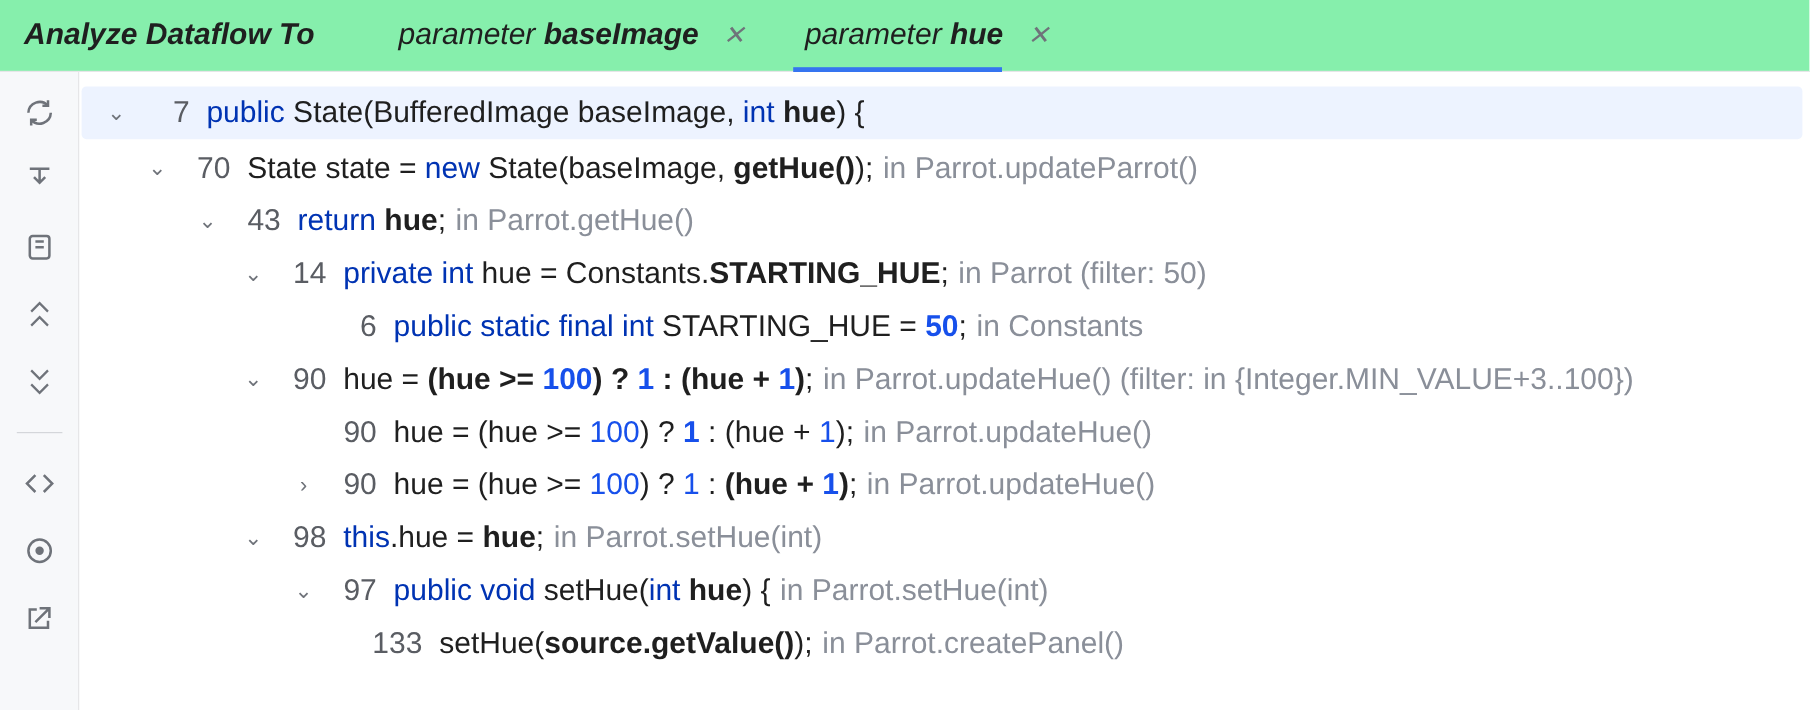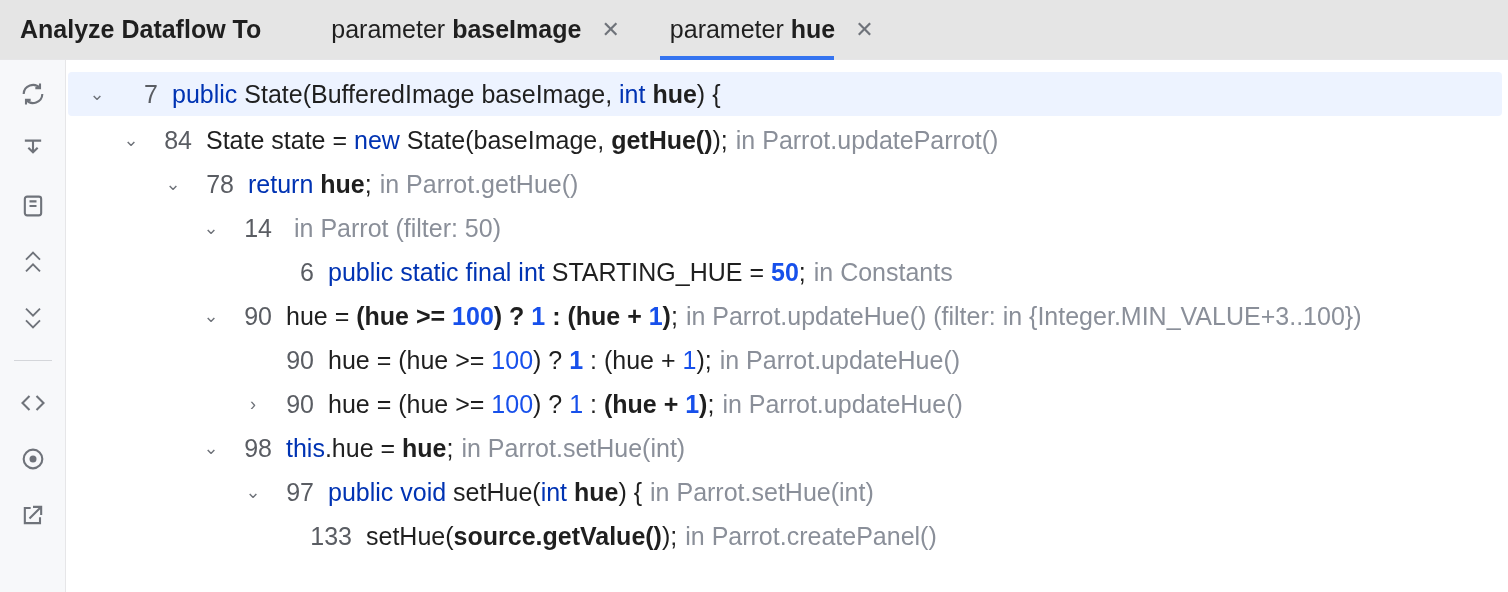--- a/index.html
+++ b/index.html
@@ -11,22 +11,23 @@
     background: #ffffff;
     color: #1f1f1f;
     overflow: hidden;
   }
   
   .header {
     display: flex;
     align-items: center;
     height: 60px;
     border-bottom: 1px solid #e6e6e8;
-    background: #e5e5e5;
+    background: #86efac;
     padding-left: 20px;
+    font-style: italic;
   }
   .header-title {
     font-weight: 700;
     color: #1f1f1f;
     margin-right: 60px;
     white-space: nowrap;
   }
   .tab {
     display: flex;
     align-items: center;
@@ -182,33 +183,34 @@
   </div>
 
   <div class="tree" id="tree">
       <div class="row ind0 sel">
         <span class="arrow">⌄</span>
         <span class="lineno">7</span>
         <span class="code"><span class="kw">public </span><span>State(BufferedImage baseImage, </span><span class="kw">int </span><span class="b">hue</span><span>) {</span></span>
       </div>
       <div class="row ind1">
         <span class="arrow">⌄</span>
-        <span class="lineno">84</span>
+        <span class="lineno">70</span>
         <span class="code"><span>State state = </span><span class="kw">new </span><span>State(baseImage, </span><span class="b">getHue()</span><span>);</span></span>
         <span class="ctx">in Parrot.updateParrot()</span>
       </div>
       <div class="row ind2">
         <span class="arrow">⌄</span>
-        <span class="lineno">78</span>
+        <span class="lineno">43</span>
         <span class="code"><span class="kw">return </span><span class="b">hue</span><span>;</span></span>
         <span class="ctx">in Parrot.getHue()</span>
       </div>
       <div class="row ind3">
         <span class="arrow">⌄</span>
         <span class="lineno">14</span>
+        <span class="code"><span class="kw">private int </span><span>hue = Constants.</span><span class="b">STARTING_HUE</span><span>;</span></span>
         <span class="ctx">in Parrot (filter: 50)</span>
       </div>
       <div class="row ind4">
         <span class="arrow blank">⌄</span>
         <span class="lineno">6</span>
         <span class="code"><span class="kw">public static final int </span><span>STARTING_HUE = </span><span class="num b">50</span><span>;</span></span>
         <span class="ctx">in Constants</span>
       </div>
       <div class="row ind3">
         <span class="arrow">⌄</span>

